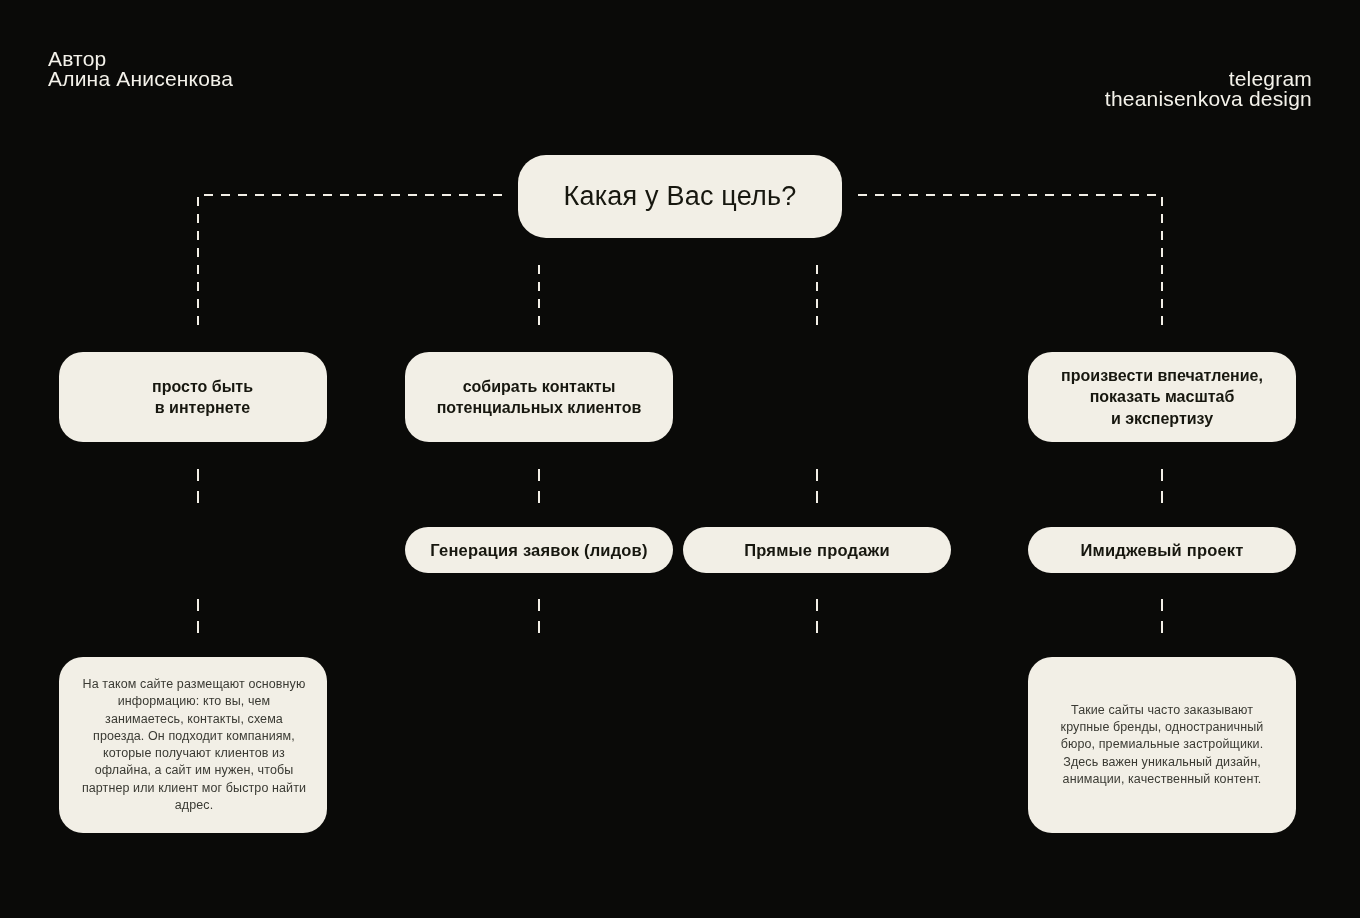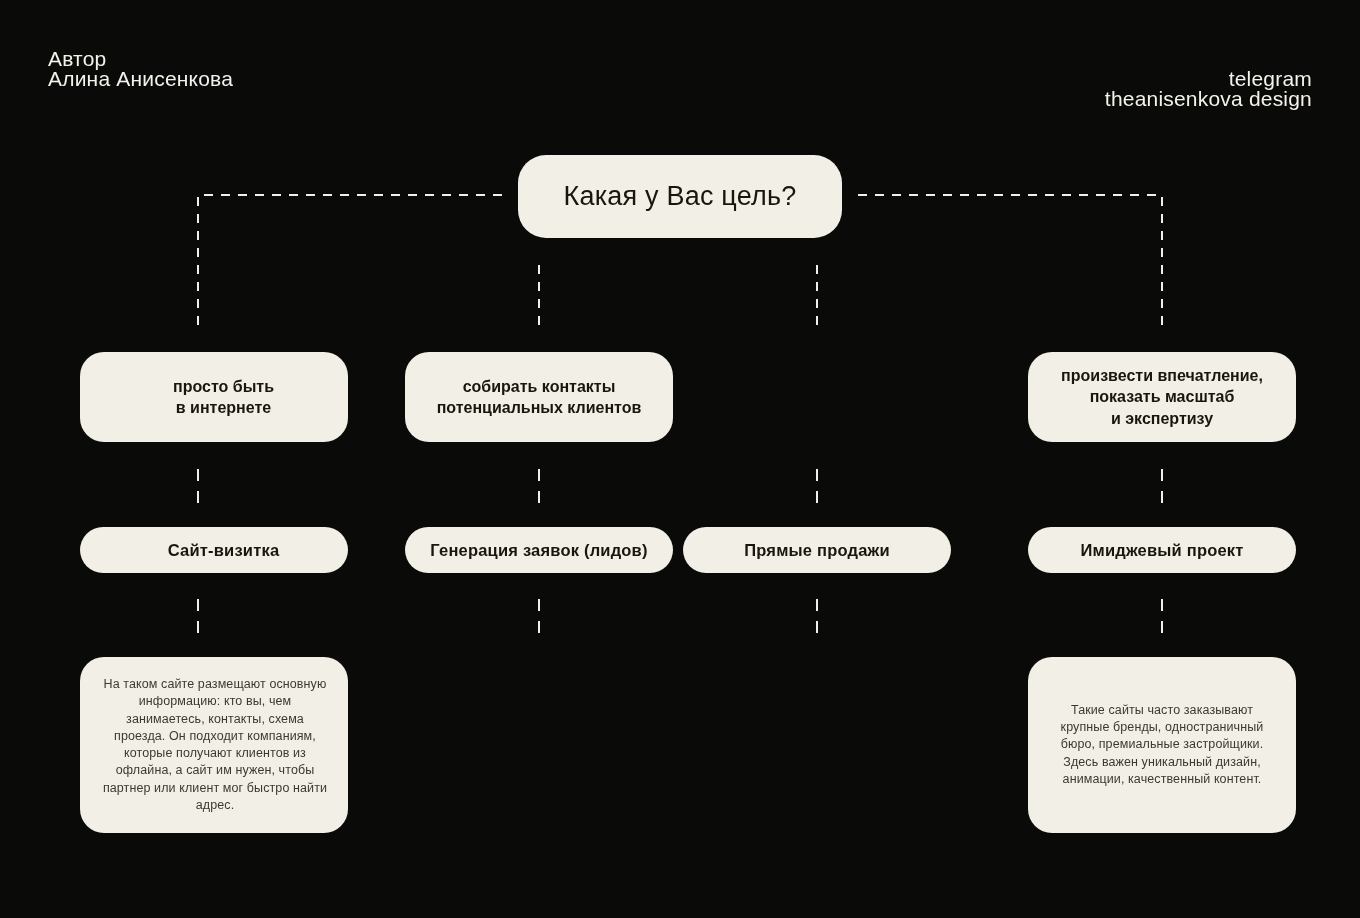--- a/index.html
+++ b/index.html
@@ -52,21 +52,21 @@
     border-radius:23px;
     font-size:16.5px;font-weight:700;letter-spacing:.2px;
   }
   .desc-card{
     top:657px;width:268px;height:176px;
     border-radius:24px;
     padding:16px 17px;
     color:var(--desc-text);
     font-size:12.5px;font-weight:500;line-height:1.38;letter-spacing:.1px;
   }
-  .col-0{left:80px;padding-left:19px;}  .col-1{left:405px;}  .col-2{left:683px;}  .col-3{left:1028px;}
+  .col-0{left:59px;padding-left:19px;}  .col-1{left:405px;}  .col-2{left:683px;}  .col-3{left:1028px;}
 </style>
 </head>
 <body>
 
 <div class="canvas">
 
   <div class="hdr hdr-left">
     <div>Автор</div>
     <div>Алина Анисенкова</div>
   </div>
@@ -95,21 +95,20 @@
   <div class="card root-card">Какая у Вас цель?</div>
 
   <div class="card goal-card col-0">просто быть
 в интернете</div>
   <div class="card goal-card col-1">собирать контакты
 потенциальных клиентов</div>
   <div class="card goal-card col-3">произвести впечатление,
 показать масштаб
 и экспертизу</div>
 
-  <div class="card type-card col-0">Сайт-визитка</div>
   <div class="card type-card col-1">Генерация заявок (лидов)</div>
   <div class="card type-card col-2">Прямые продажи</div>
   <div class="card type-card col-3">Имиджевый проект</div>
 
   <div class="card desc-card col-0">На таком сайте размещают основную информацию: кто вы, чем занимаетесь, контакты, схема проезда. Он подходит компаниям, которые получают клиентов из офлайна, а сайт им нужен, чтобы партнер или клиент мог быстро найти адрес.</div>
   <div class="card desc-card col-3">Такие сайты часто заказывают крупные бренды, одностраничный бюро, премиальные застройщики. Здесь важен уникальный дизайн, анимации, качественный контент.</div>
 
 </div>
 
 </body></html>

